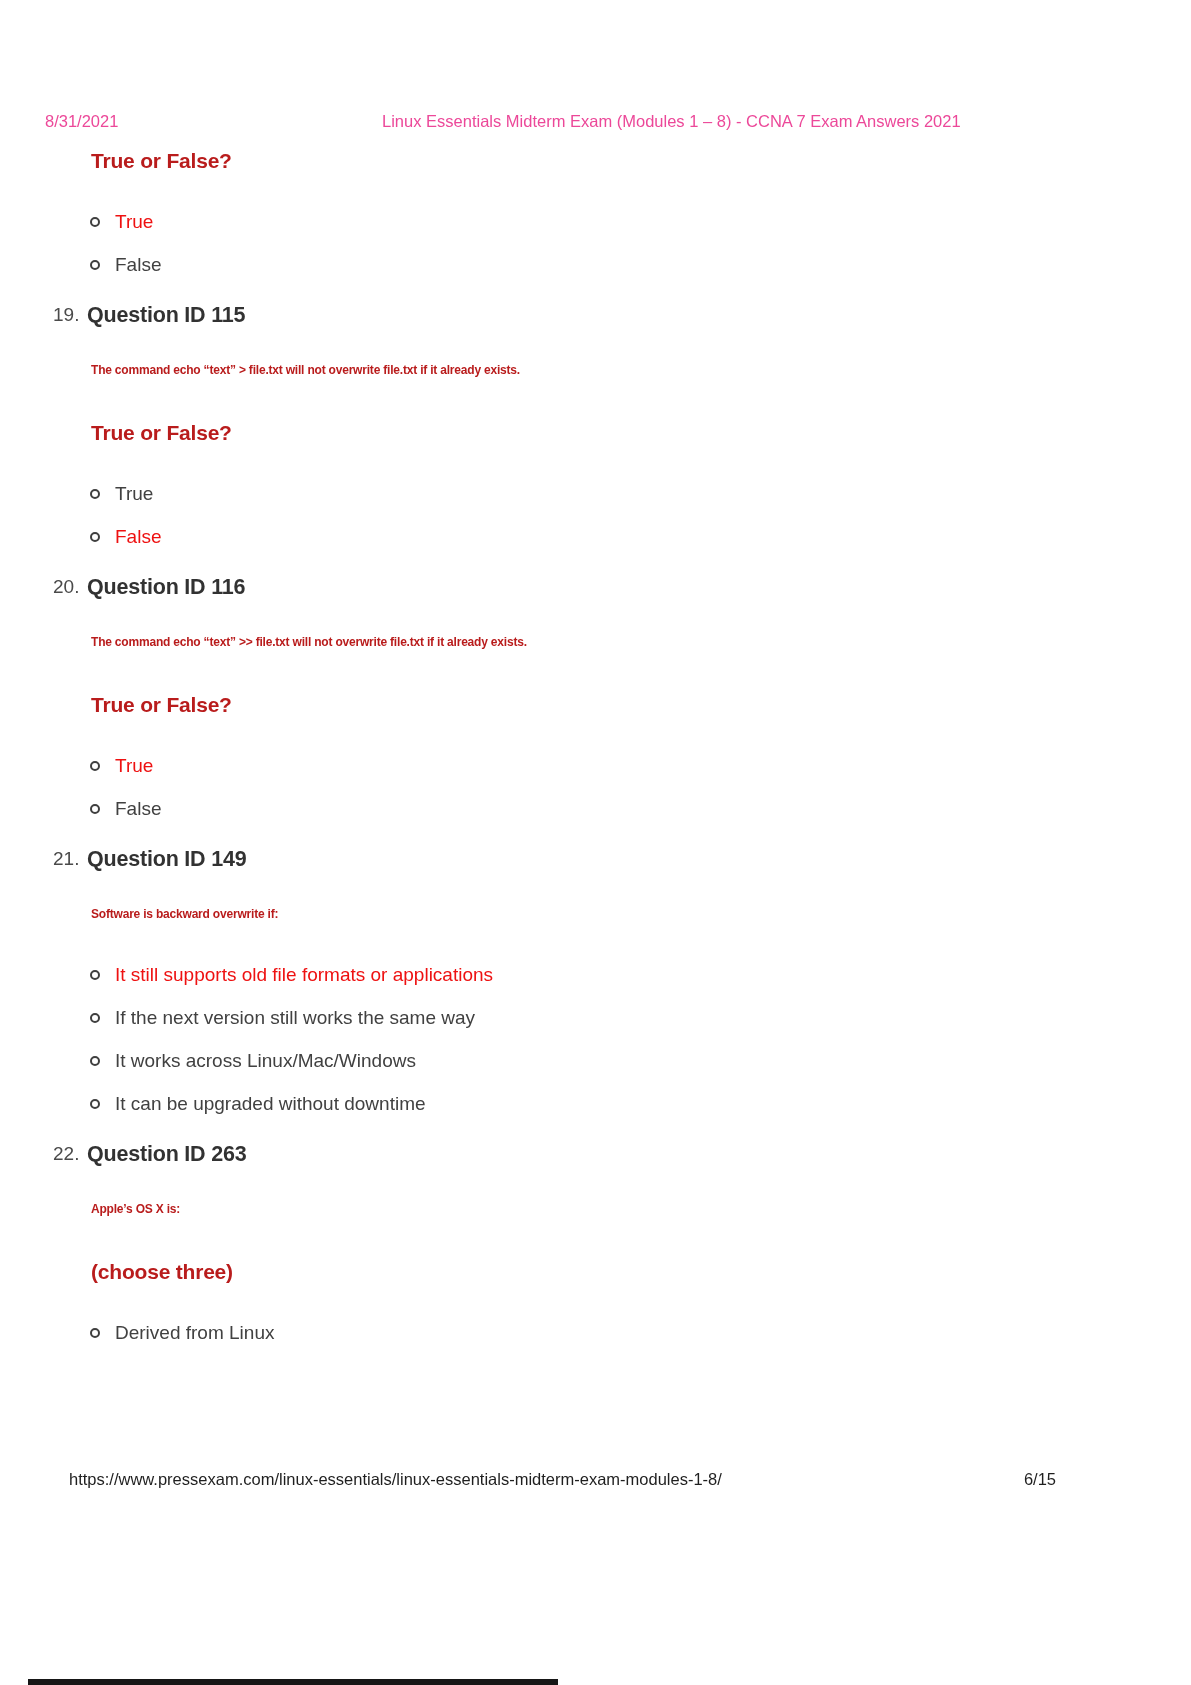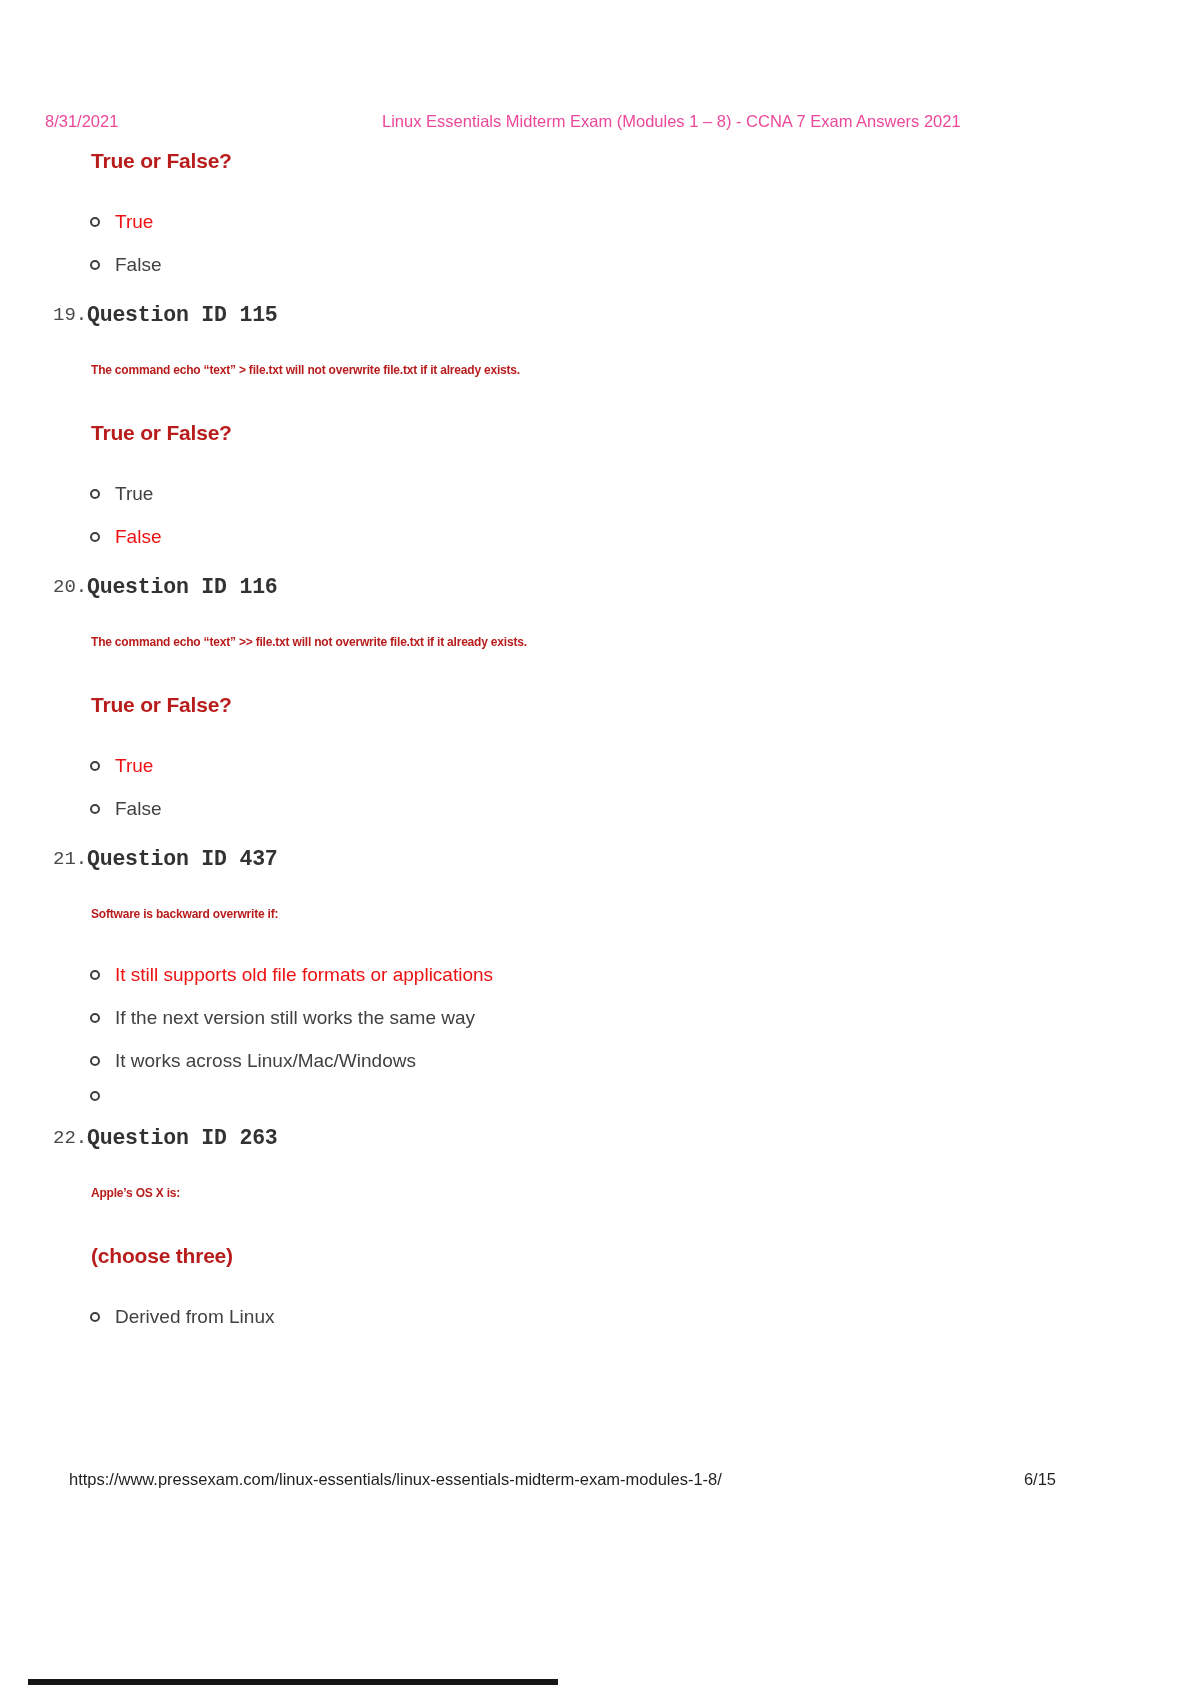--- a/index.html
+++ b/index.html
@@ -34,21 +34,20 @@
   .prompt, .statement {
     font-weight:bold; color:#b91c1c;
     font-size:21px; line-height:30px; letter-spacing:-0.2px;
     margin:0 0 33px 4px;
   }
   .statement { font-size:12px; }
 
   .q-head {
     display:flex; align-items:center;
     margin:0 0 25px -34px;
-    font-family:Liberation Mono, monospace;
   }
   .q-num {
     flex:none; width:34px;
     font-size:19px; color:#4a4a4a; line-height:30px;
   }
   .q-title {
     font-weight:bold; color:#323232;
     font-size:21.5px; line-height:30px; letter-spacing:-0.2px;
   }
 
@@ -127,38 +126,39 @@
       <li class="option" data-correct="false">
         <span class="bullet"></span>
         <span class="option-label">False</span>
       </li>
     </ul>
   </section>
 
   <section class="question">
     <div class="q-head">
       <span class="q-num">21.</span>
-      <h2 class="q-title">Question ID 437</h2>
+      <h2 class="q-title">Question ID 149</h2>
     </div>
     <p class="statement">Software is backward overwrite if:</p>
     <ul class="options">
       <li class="option" data-correct="true">
         <span class="bullet"></span>
         <span class="option-label">It still supports old file formats or applications</span>
       </li>
       <li class="option" data-correct="false">
         <span class="bullet"></span>
         <span class="option-label">If the next version still works the same way</span>
       </li>
       <li class="option" data-correct="false">
         <span class="bullet"></span>
         <span class="option-label">It works across Linux/Mac/Windows</span>
       </li>
       <li class="option" data-correct="false">
         <span class="bullet"></span>
+        <span class="option-label">It can be upgraded without downtime</span>
       </li>
     </ul>
   </section>
 
   <section class="question">
     <div class="q-head">
       <span class="q-num">22.</span>
       <h2 class="q-title">Question ID 263</h2>
     </div>
     <p class="statement">Apple’s OS X is:</p>

